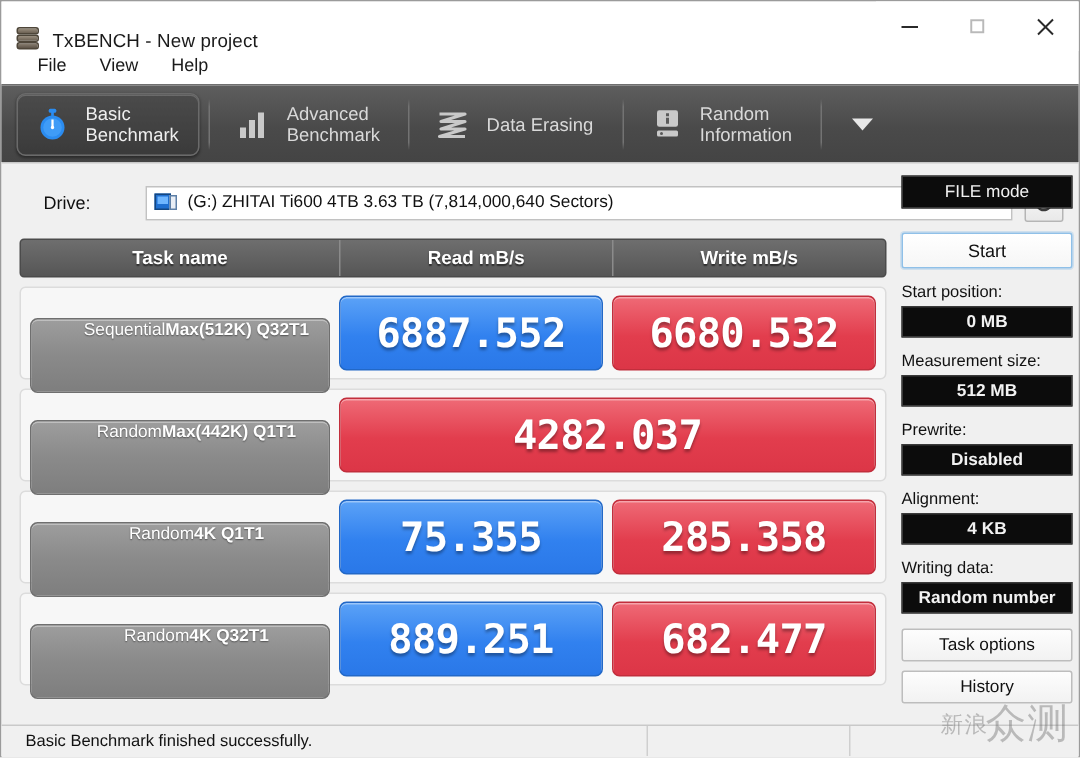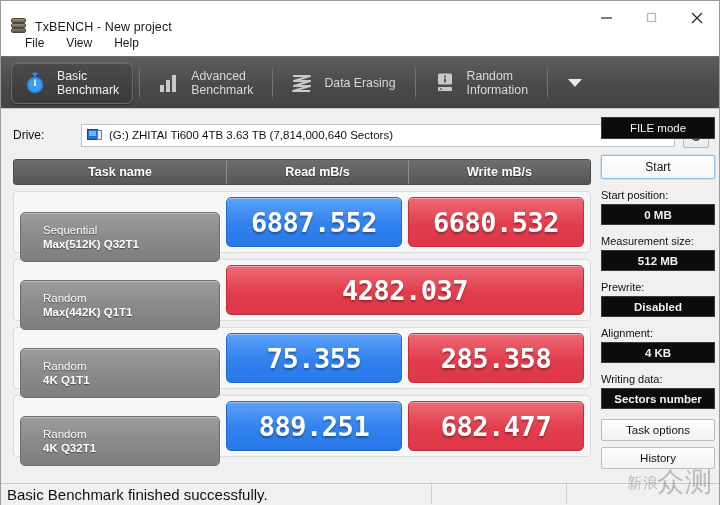--- a/index.html
+++ b/index.html
@@ -120,21 +120,21 @@
   .body-area {
     position: relative;
     height: 398px;
     background: #f0f0f0;
     border-top: 1px solid #c8c8c8;
   }
 
   
   .drive-row {
     display: flex; align-items: center;
-    padding: 10px 10px 0 12px;
+    padding: 10px 10px 0 28px;
     height: 42px;
   }
   .drive-label {
     font-size: 12px; color: #101010;
     width: 68px; flex: none;
   }
   .drive-combo {
     flex: 1;
     height: 23px;
     background: #ffffff;
@@ -210,21 +210,21 @@
     border-radius: 4px;
     padding: 5px 6px;
   }
   .cell-task {
     flex: 0 0 200px;
     height: 100%;
     background: linear-gradient(#9d9d9d,#8a8a8a 50%,#7e7e7e);
     border: 1px solid #6f6f6f;
     border-radius: 5px;
     box-shadow: inset 0 1px 0 rgba(255,255,255,.35);
-    display: flex; flex-direction: column; justify-content: center;
+    display: flex; flex-direction: row; justify-content: center;
     padding-left: 22px;
     color: #ffffff;
     text-shadow: 0 1px 1px rgba(0,0,0,.45);
     margin-top: 29px;
   }
   .cell-task .l1 { font-size: 11.5px; line-height: 14px; }
   .cell-task .l2 { font-size: 11.5px; line-height: 14px; font-weight: bold; }
 
   .cell-val {
     flex: 1;
@@ -305,22 +305,22 @@
     position: absolute;
     left: 0; bottom: 0;
     width: 718px; height: 21px;
     background: #f0f0f0;
     border-top: 1px solid #c9c9c9;
     display: flex; align-items: center;
   }
   .status-pane {
     height: 100%;
     display: flex; align-items: center;
-    font-size: 15px; color: #111111;
-    padding-left: 6px;
+    font-size: 11px; color: #111111;
+    padding-left: 16px;
   }
   .status-pane.p1 { flex: 0 0 430px; }
   .status-pane.p2 { flex: 0 0 135px; border-left: 1px solid #cfcfcf; }
   .status-pane.p3 { flex: 1; border-left: 1px solid #cfcfcf; }
 
   
   .watermark {
     position: absolute;
     right: 6px; bottom: 4px;
     font-size: 27px;
@@ -513,21 +513,21 @@
       <div class="sb-label">Measurement size:</div>
       <div class="sb-field">512 MB</div>
 
       <div class="sb-label">Prewrite:</div>
       <div class="sb-field">Disabled</div>
 
       <div class="sb-label">Alignment:</div>
       <div class="sb-field">4 KB</div>
 
       <div class="sb-label">Writing data:</div>
-      <div class="sb-field">Sectors number</div>
+      <div class="sb-field">Random number</div>
 
       <div class="sb-btn">Task options</div>
       <div class="sb-btn">History</div>
     </div>
   </div>
 
   <div class="statusbar">
     <div class="status-pane p1">Basic Benchmark finished successfully.</div>
     <div class="status-pane p2"></div>
     <div class="status-pane p3"></div>

